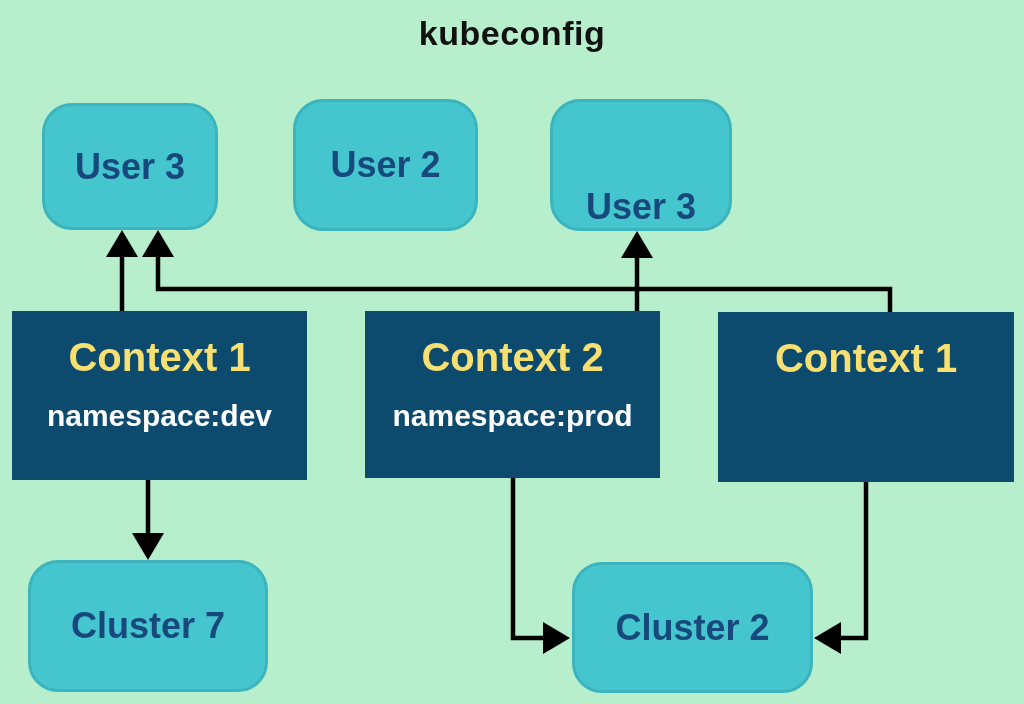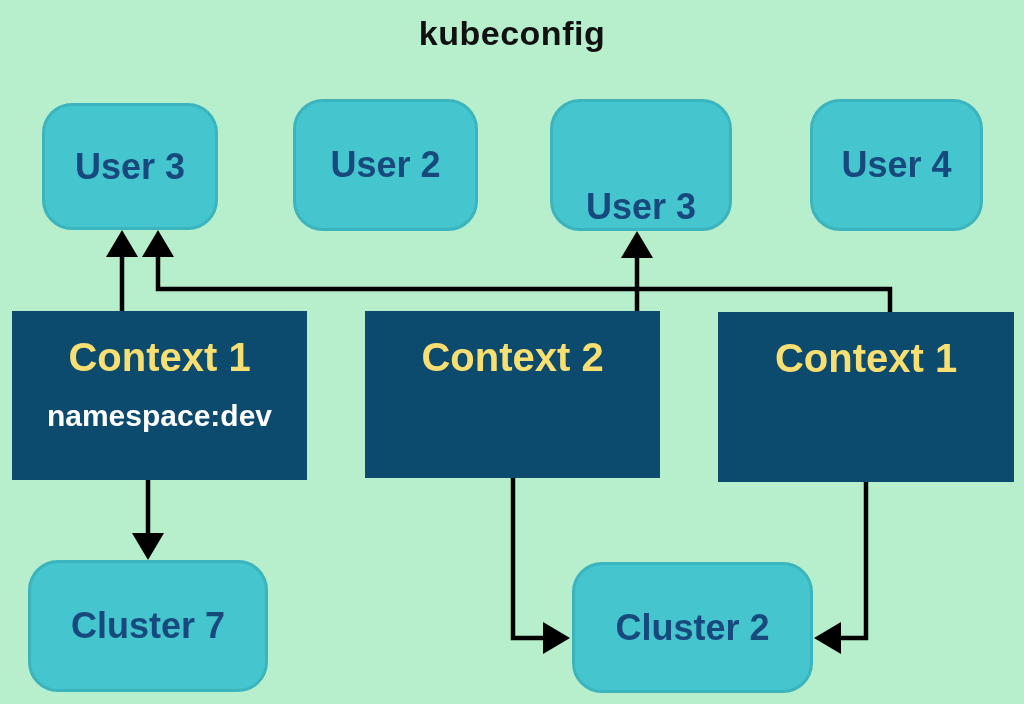--- a/index.html
+++ b/index.html
@@ -82,30 +82,28 @@
 
   <div class="node rounded u1">
     <span>User 3</span>
   </div>
   <div class="node rounded u2">
     <span>User 2</span>
   </div>
   <div class="node rounded u3">
     <span>User 3</span>
   </div>
-  <div class="node rounded u4">
-    <span>User 4</span>
-  </div>
 
   <div class="node context c1">
     <div class="ctx-title">Context 1</div>
     <div class="ctx-ns">namespace:dev</div>
   </div>
   <div class="node context c2">
     <div class="ctx-title">Context 2</div>
+    <div class="ctx-ns">namespace:prod</div>
   </div>
   <div class="node context c3">
     <div class="ctx-title">Context 1</div>
   </div>
 
   <div class="node rounded k1">
     <span>Cluster 7</span>
   </div>
   <div class="node rounded k2">
     <span>Cluster 2</span>

